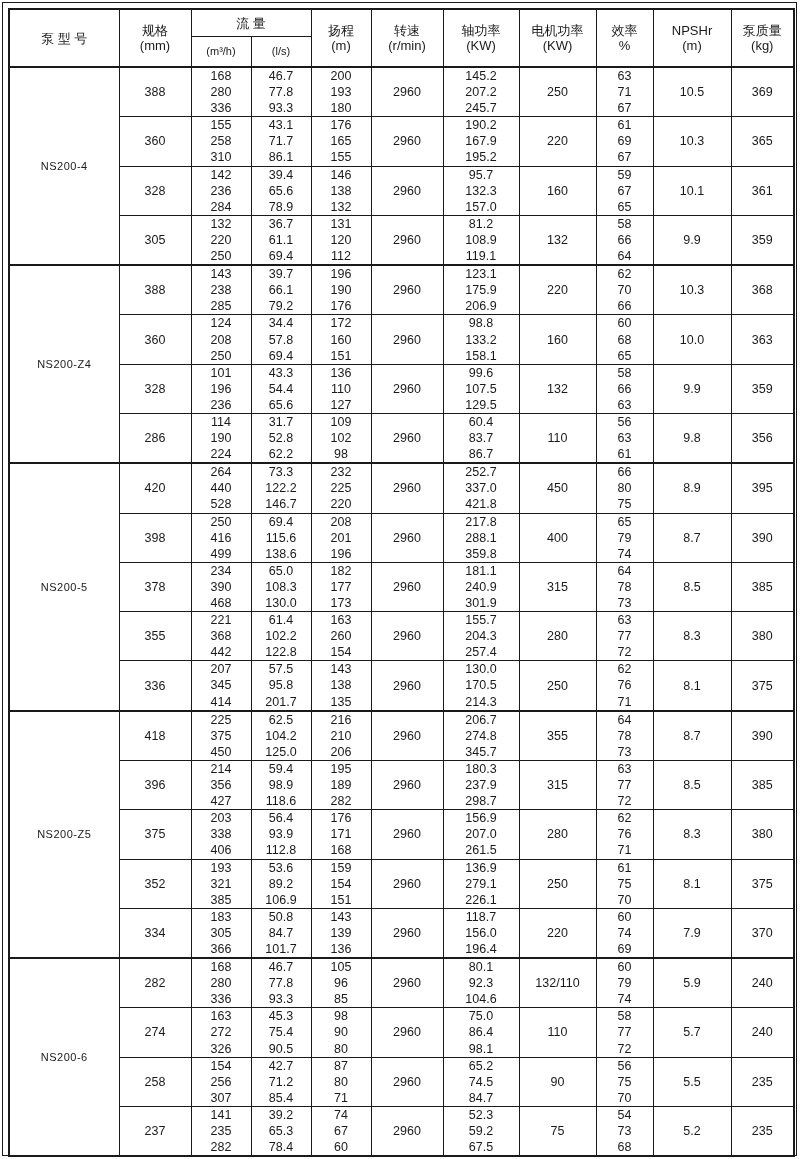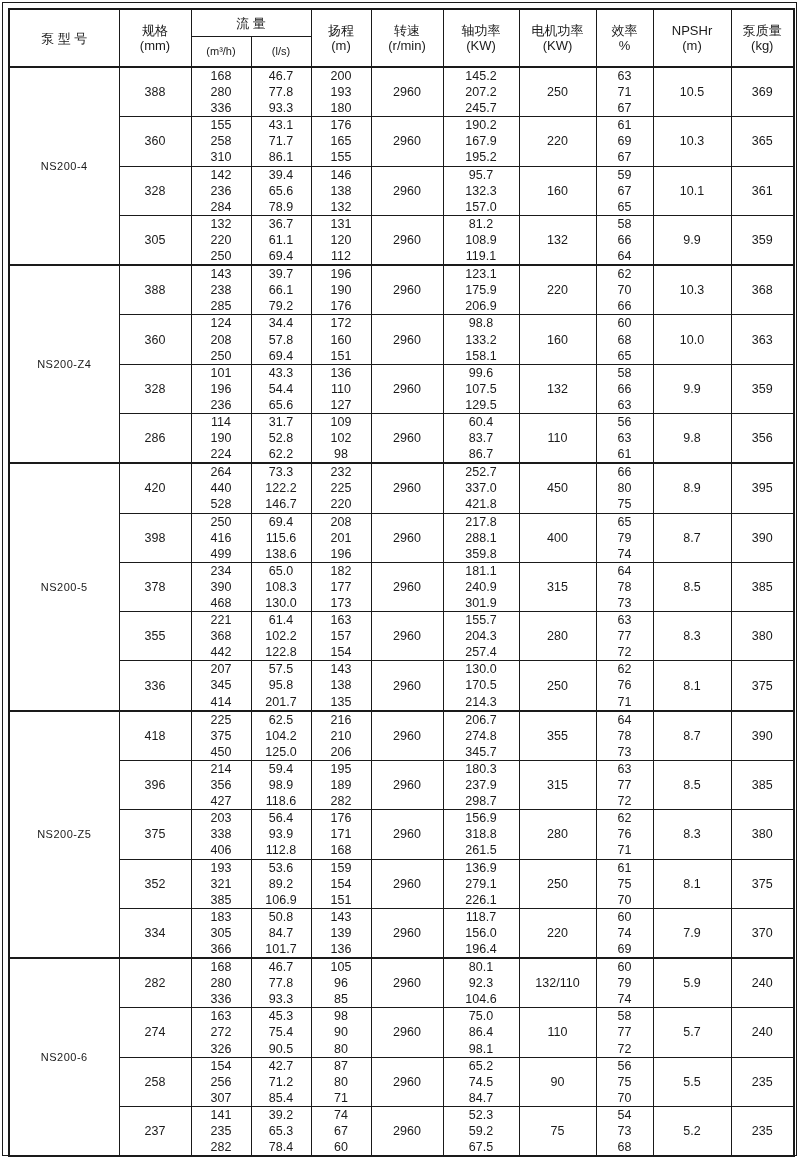--- a/index.html
+++ b/index.html
@@ -458,21 +458,21 @@
             <div class="line">368</div>
             <div class="line">442</div>
           </td>
           <td class="multi-cell">
             <div class="line">61.4</div>
             <div class="line">102.2</div>
             <div class="line">122.8</div>
           </td>
           <td class="multi-cell">
             <div class="line">163</div>
-            <div class="line">157</div>
+            <div class="line">260</div>
             <div class="line">154</div>
           </td>
           <td class="single-cell">2960</td>
           <td class="multi-cell">
             <div class="line">155.7</div>
             <div class="line">204.3</div>
             <div class="line">257.4</div>
           </td>
           <td class="single-cell">280</td>
           <td class="multi-cell">
@@ -593,21 +593,21 @@
             <div class="line">112.8</div>
           </td>
           <td class="multi-cell">
             <div class="line">176</div>
             <div class="line">171</div>
             <div class="line">168</div>
           </td>
           <td class="single-cell">2960</td>
           <td class="multi-cell">
             <div class="line">156.9</div>
-            <div class="line">318.8</div>
+            <div class="line">207.0</div>
             <div class="line">261.5</div>
           </td>
           <td class="single-cell">280</td>
           <td class="multi-cell">
             <div class="line">62</div>
             <div class="line">76</div>
             <div class="line">71</div>
           </td>
           <td class="single-cell">8.3</td>
           <td class="single-cell">380</td>

